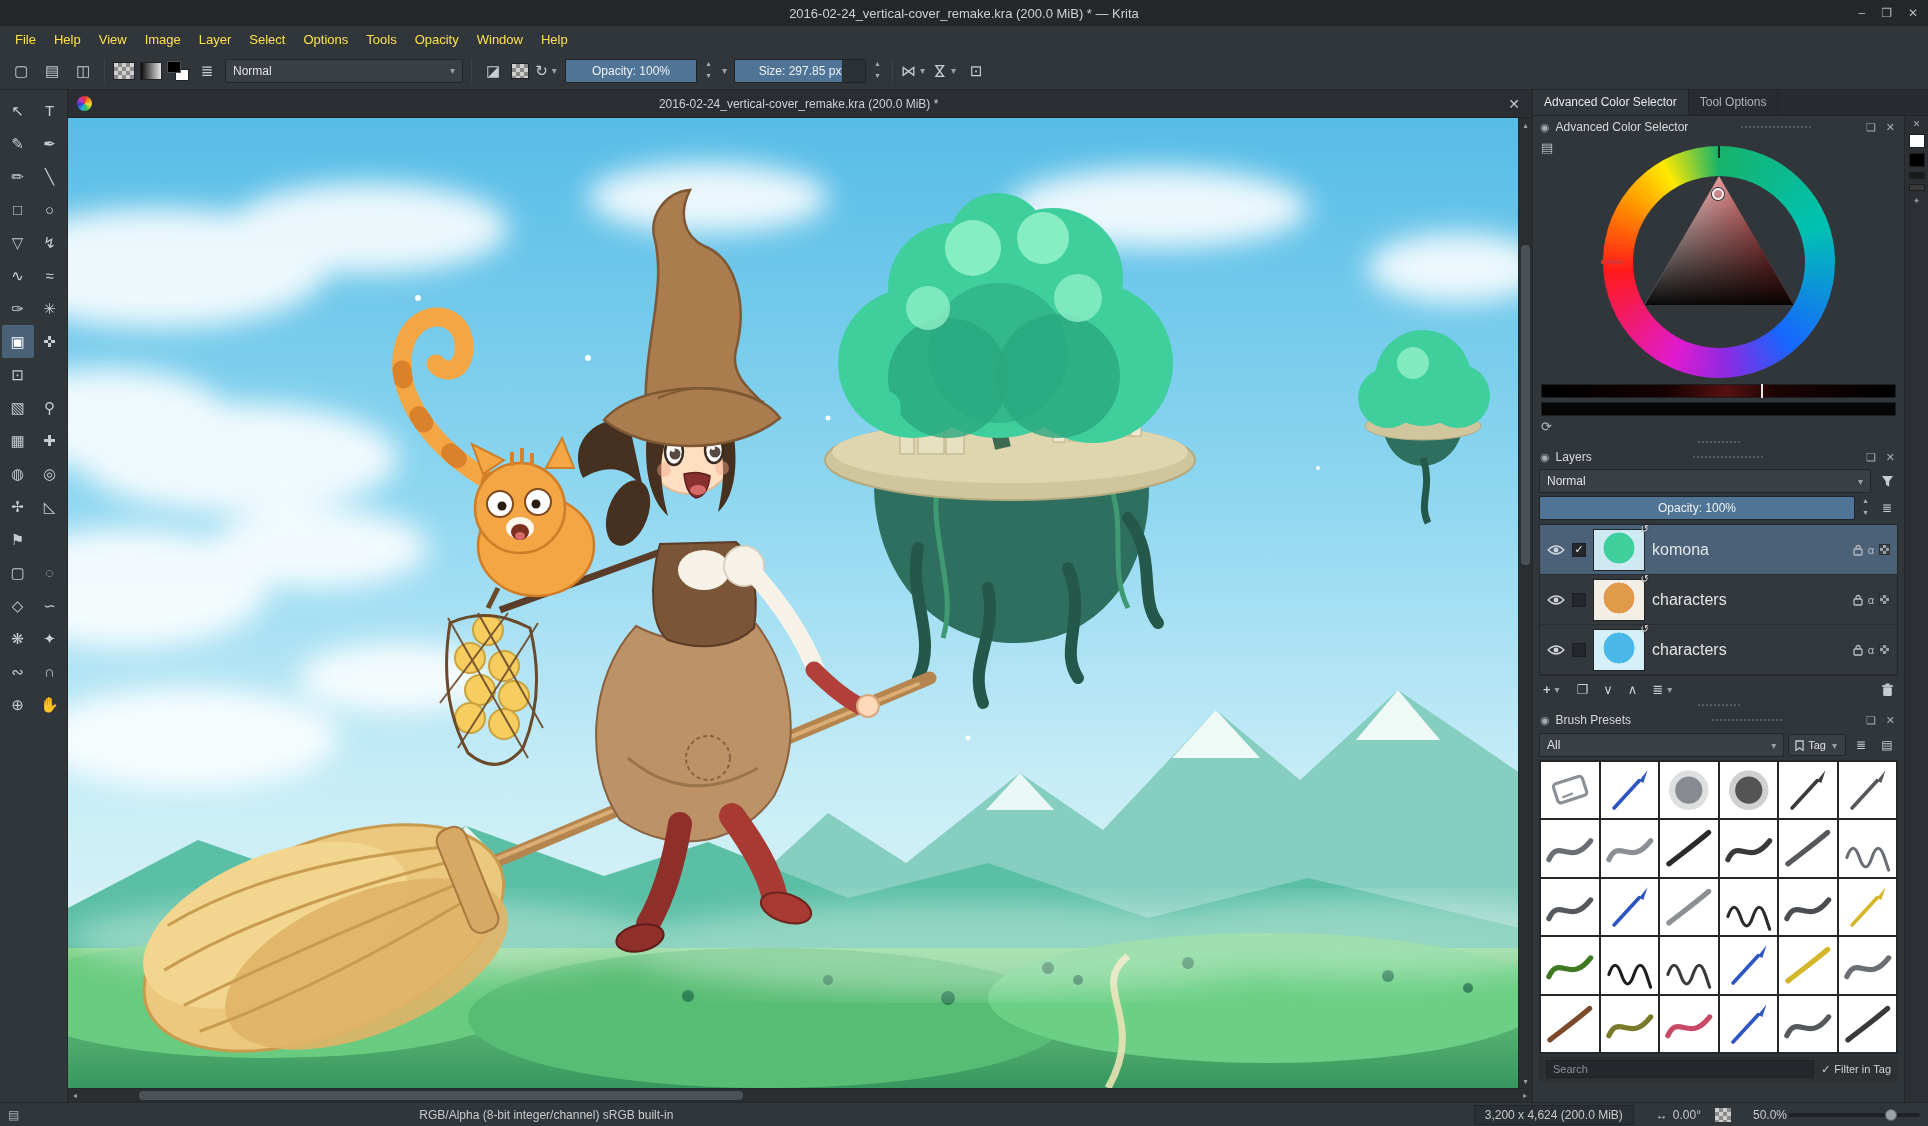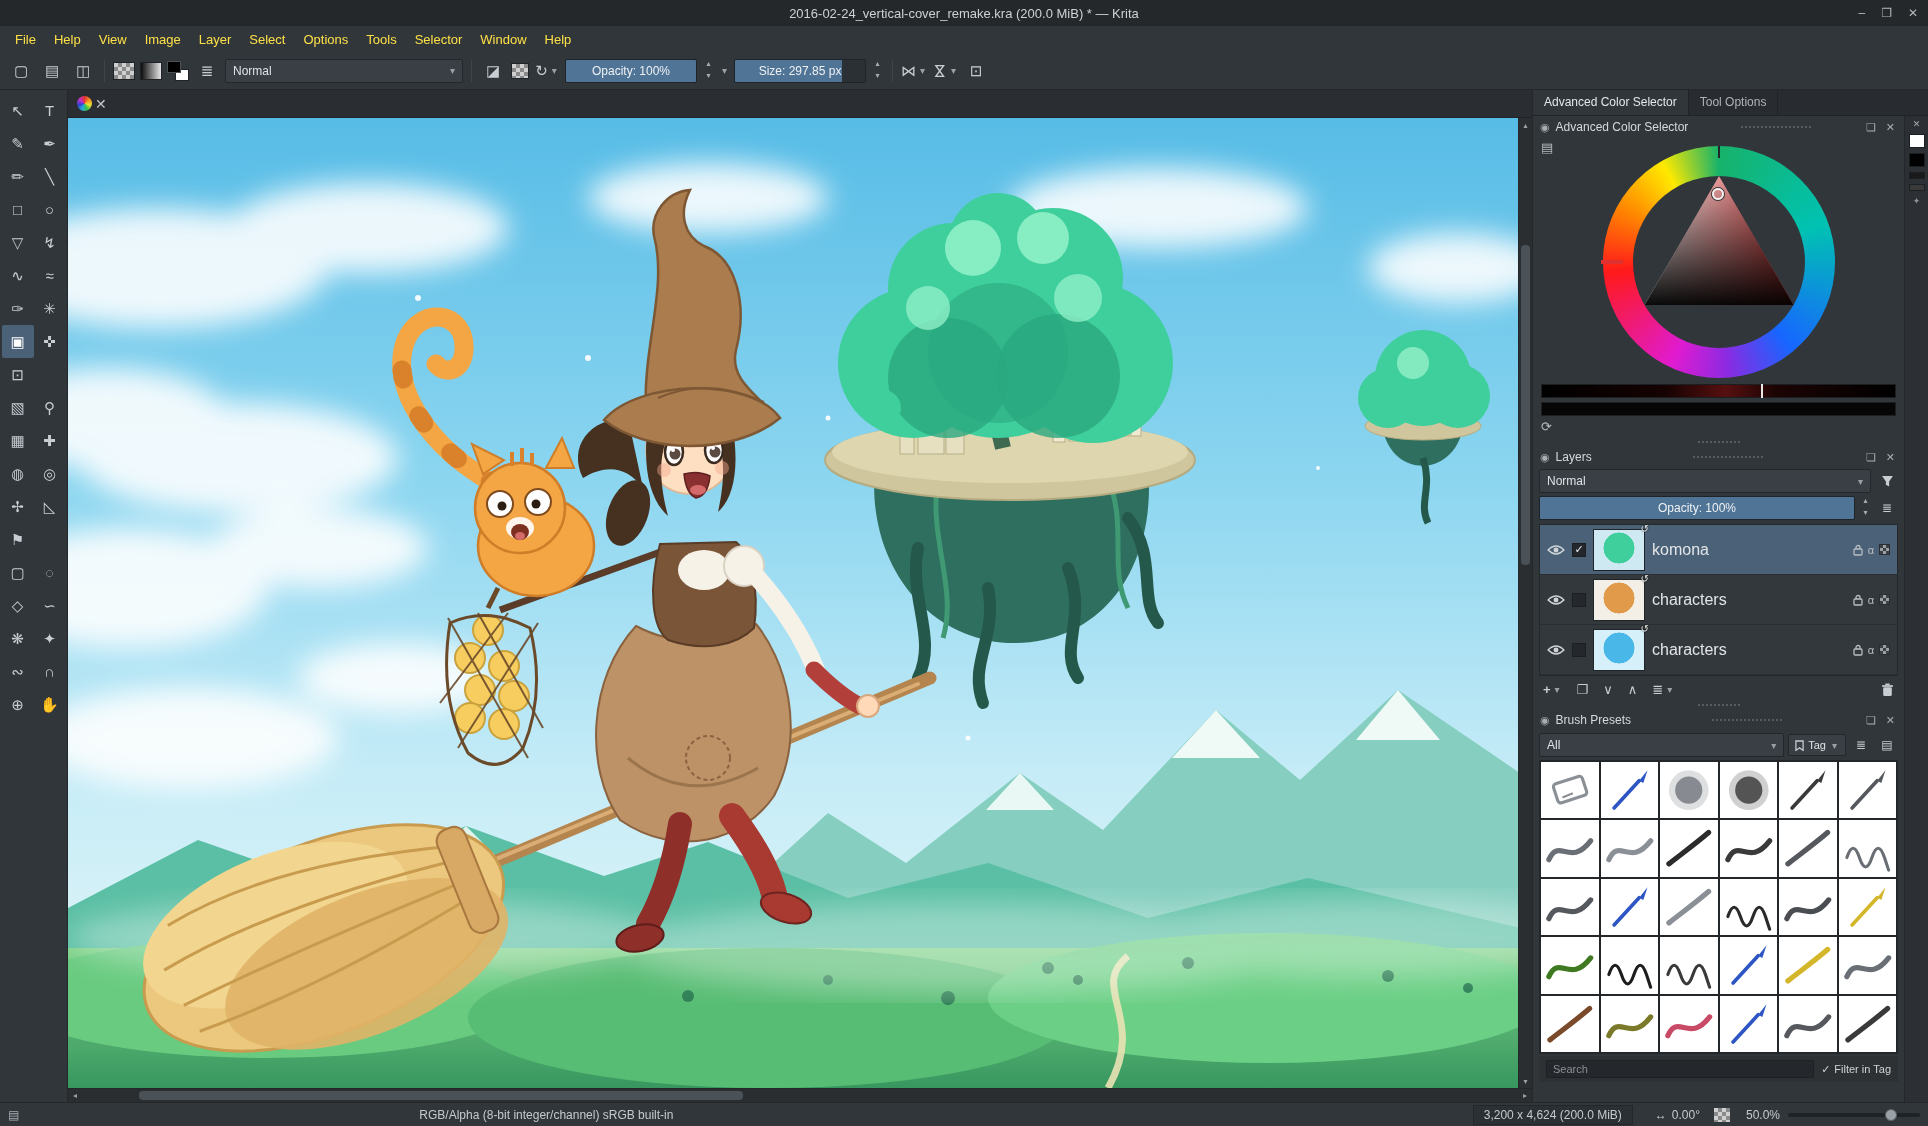--- a/index.html
+++ b/index.html
@@ -134,21 +134,21 @@
   .tagfilter{font-size:11px;color:#cfd3d7;display:flex;align-items:center;gap:4px;white-space:nowrap}
 
   
   .statusbar{height:24px;border-top:1px solid #24282b;display:flex;align-items:center;gap:8px;padding:0 8px;font-size:12px;color:#c6cacd;flex:0 0 auto}
   .st-icon{font-size:12px;color:#a7adb2}
   .st-profile{margin-left:392px;white-space:nowrap}
   .st-spacer{flex:1}
   .st-dims{border:1px solid #23272b;background:#2b3034;padding:2px 10px;white-space:nowrap}
   .st-angle{display:flex;align-items:center;gap:5px;margin-left:14px;white-space:nowrap}
   .st-checker{width:16px;height:14px;margin-left:6px}
-  .zoomwrap{display:flex;align-items:center;gap:8px;margin-left:8px}
+  .zoomwrap{display:flex;align-items:center;gap:1px;margin-left:14px}
   .zoomtrack{width:132px;height:4px;background:#1f2327;border-radius:2px;position:relative}
   .zoomknob{position:absolute;left:78%;top:50%;transform:translate(-50%,-50%);width:12px;height:12px;border-radius:50%;background:#9aa1a7;border:1px solid #5a6066}
 </style>
 </head>
 <body>
 
 <svg width="0" height="0" style="position:absolute" aria-hidden="true">
   <defs>
     <symbol id="s0" viewBox="0 0 54 54">
       <rect x="13" y="17" width="29" height="19" rx="3" transform="rotate(-18 27 27)" fill="none" stroke="currentColor" stroke-width="3"></rect>
@@ -200,21 +200,21 @@
       <span class="menu-item">Image</span>
 
       <span class="menu-item">Layer</span>
 
       <span class="menu-item">Select</span>
 
       <span class="menu-item">Options</span>
 
       <span class="menu-item">Tools</span>
 
-      <span class="menu-item">Selector</span>
+      <span class="menu-item">Opacity</span>
 
       <span class="menu-item">Window</span>
 
       <span class="menu-item">Help</span>
 
   </div>
 
   <div class="toolbar">
     <span class="tb-btn">▢</span>
     <span class="tb-btn">▤</span>
@@ -421,20 +421,21 @@
 
         <span class="tool">
           <span>✋</span>
         </span>
 
     </div>
 
     <div class="center">
       <div class="doctab-bar">
         <span class="app-logo"></span>
+        <span class="doctab-title">2016-02-24_vertical-cover_remake.kra (200.0 MiB) *</span>
         <span class="doctab-close">✕</span>
       </div>
       <div class="canvas-row">
         <div class="canvas">
 
           <svg viewBox="0 0 1450 970" preserveAspectRatio="none">
             <defs>
               <linearGradient id="sky" x1="0" y1="0" x2="0" y2="1">
                 <stop offset="0" stop-color="#57bce6"></stop>
                   <stop offset=".38" stop-color="#8dd6f0"></stop>

